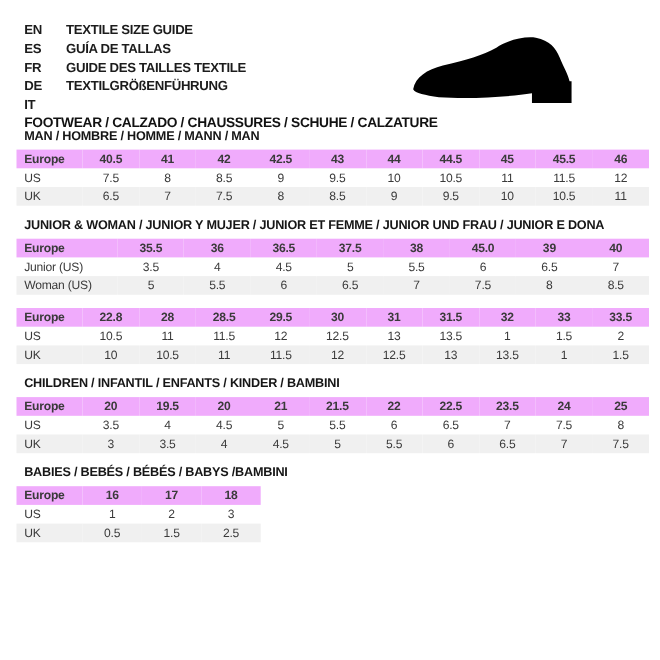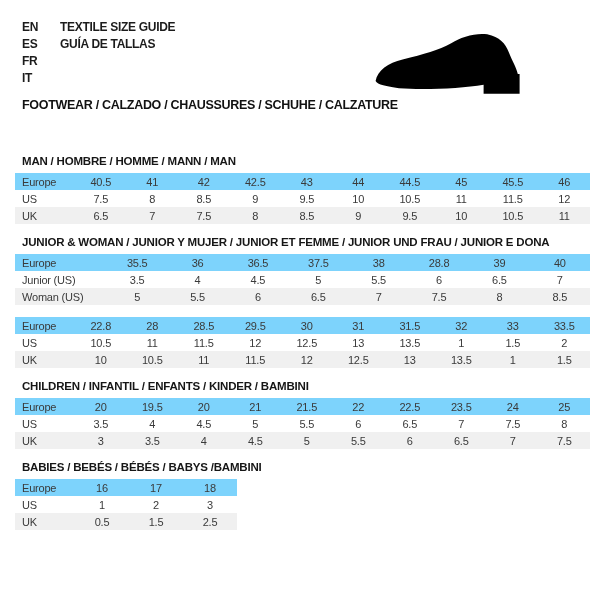--- a/index.html
+++ b/index.html
@@ -7,57 +7,62 @@
     width:600px; height:600px; background:#ffffff; overflow:hidden;
     font-family:"Liberation Sans", sans-serif; color:#2e2e2e;
   }
   .page { position:relative; width:574px; height:600px; }
 
   
   .top { padding:18px 0 0 22px; }
   .lang-row { display:flex; height:17px; align-items:center;
     font-weight:700; font-size:12px; letter-spacing:-0.3px; color:#1c1c1c; }
   .lang-code { width:38px; flex:0 0 38px; }
-  .category-line { margin-top:12px; font-weight:700; font-size:12.5px;
+  .category-line { margin-top:1px; font-weight:700; font-size:12.5px;
     letter-spacing:-0.3px; color:#111; }
   .shoe { position:absolute; top:28px; right:22px; }
 
   
-  #tables { margin-top:43px; padding-left:15px; }
+  #tables { padding-left:15px; }
   .section + .section { margin-top:12px; }
   .section h3 { margin:0 0 5px 7px; font-size:11.5px; font-weight:700;
     line-height:13px; letter-spacing:-0.2px; color:#161616; }
   table.size-table { border-collapse:collapse; table-layout:fixed;
     font-size:11px; letter-spacing:-0.2px; color:#3a3a3a; }
   table.size-table.wide   { width:575px; }
   table.size-table.narrow { width:222px; }
   col.label-col { width:60px; }
   table.wide-label col.label-col { width:92px; }
   .size-table td { height:17px; padding:0; text-align:center; vertical-align:middle; }
   .size-table td.label { text-align:left; padding-left:7px; }
-  .size-table tr:first-child { background:#7dd3fc; }
+  .size-table tr:first-child { background:#f0abfc;font-weight:bold; }
   .size-table tr:nth-child(odd):not(:first-child) { background:#f0f0f0; }
 </style>
 </head>
 <body>
 
 <div class="page">
 
   <div class="top">
     <div>
       <div class="lang-row">
         <span class="lang-code">EN</span>
         <span>TEXTILE SIZE GUIDE</span>
       </div>
       <div class="lang-row">
         <span class="lang-code">ES</span>
         <span>GUÍA DE TALLAS</span>
       </div>
       <div class="lang-row">
         <span class="lang-code">FR</span>
+        <span>GUIDE DES TAILLES TEXTILE</span>
+      </div>
+      <div class="lang-row">
+        <span class="lang-code">DE</span>
+        <span>TEXTILGRÖßENFÜHRUNG</span>
       </div>
       <div class="lang-row">
         <span class="lang-code">IT</span>
       </div>
     </div>
     <div class="category-line">FOOTWEAR / CALZADO / CHAUSSURES / SCHUHE / CALZATURE</div>
   </div>
 
   <svg class="shoe" width="180" height="72" viewBox="0 0 200 78" aria-hidden="true">
     <path fill="#000000" d="
@@ -151,21 +156,21 @@
             <col>
           </colgroup>
           <tbody>
             <tr>
               <td class="label">Europe</td>
               <td>35.5</td>
               <td>36</td>
               <td>36.5</td>
               <td>37.5</td>
               <td>38</td>
-              <td>28.8</td>
+              <td>45.0</td>
               <td>39</td>
               <td>40</td>
             </tr>
             <tr>
               <td class="label">Junior (US)</td>
               <td>3.5</td>
               <td>4</td>
               <td>4.5</td>
               <td>5</td>
               <td>5.5</td>

